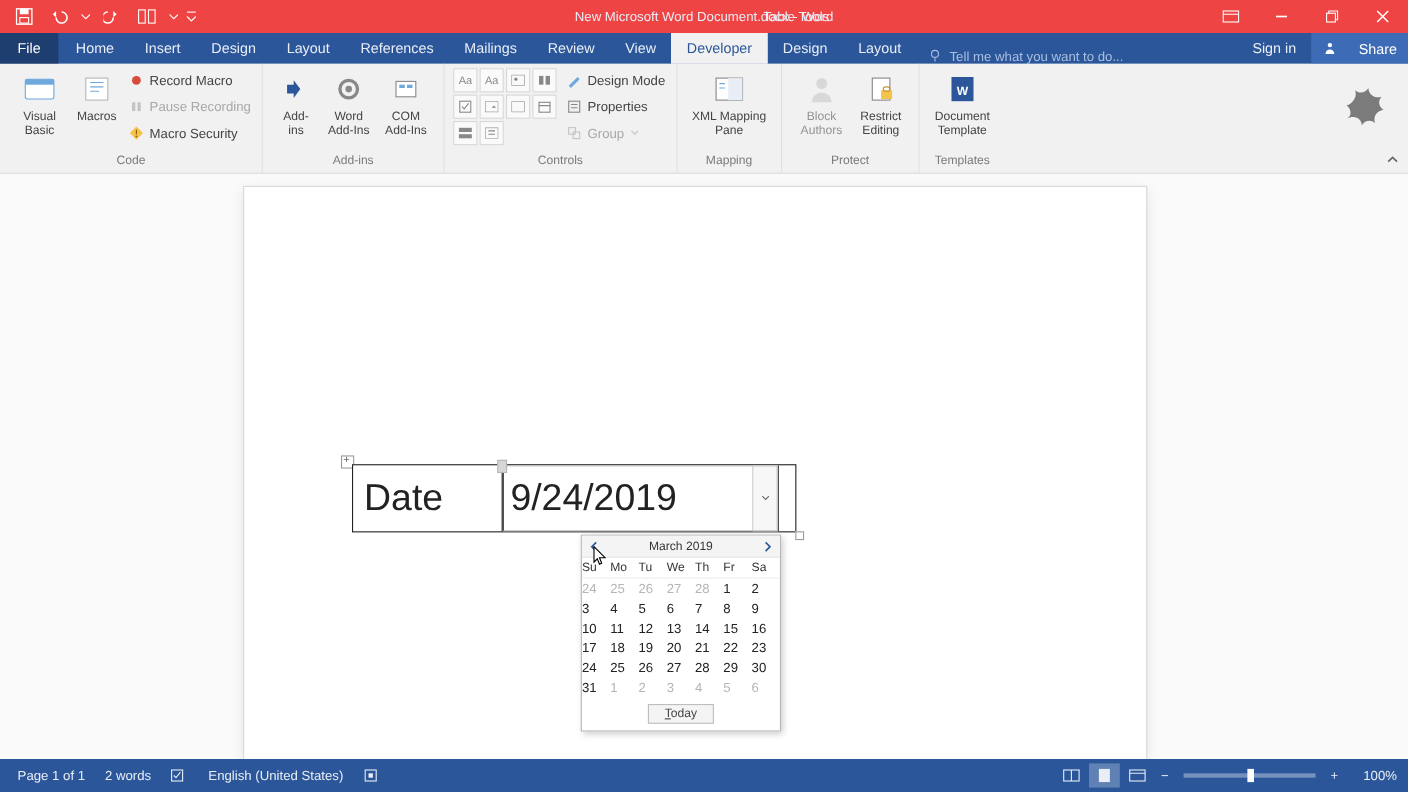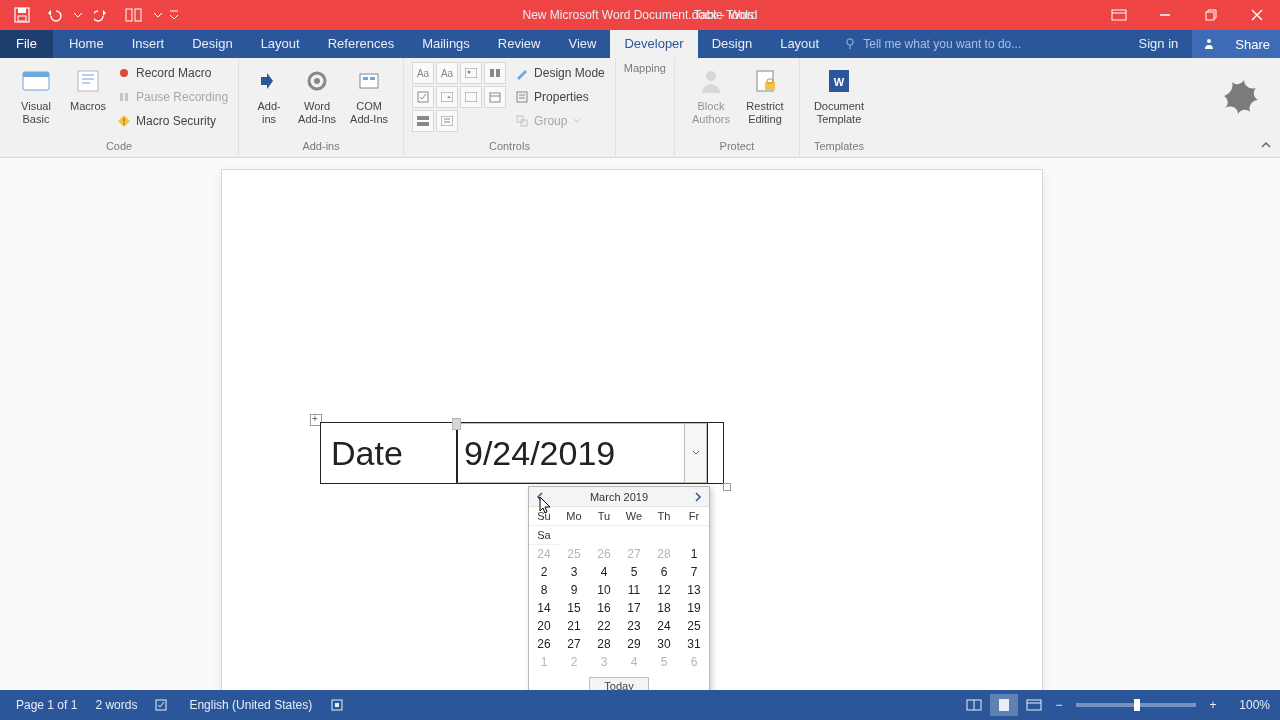--- a/index.html
+++ b/index.html
@@ -6,21 +6,21 @@
 *{box-sizing:border-box}
 .titlebar{height:30px;background:#ef4444;display:flex;align-items:flex-end;color:#fff;position:relative}
 .qat{display:flex;align-items:center;gap:0;padding-left:6px}
 .qat .qbtn{width:32px;height:30px;display:flex;align-items:center;justify-content:center;cursor:pointer}
 .qat svg{display:block}
 .qat .chev{width:16px}
 .title-center{position:absolute;left:50%;top:0;transform:translateX(-50%);height:30px;display:flex;align-items:center;font-size:12px;color:#e8edf6;white-space:nowrap}
 .tabletools{position:absolute;left:680px;top:0;height:30px;display:flex;align-items:center;padding:0 14px;font-size:12px;color:#e8edf6}
 .winbtns{margin-left:auto;display:flex}
 .winbtns .wbtn{width:46px;height:30px;display:flex;align-items:center;justify-content:center;cursor:pointer}
-.ribbon-tabs{height:28px;background:#2b579a;display:flex;color:#e8edf6;font-size:13px;position:relative}
+.ribbon-tabs{height:28px;background:#2b579a;display:flex;align-items:flex-end;color:#e8edf6;font-size:13px;position:relative}
 .rtab{padding:0 14px;height:28px;line-height:28px;cursor:pointer}
 .rtab.file{background:#1e3e70;color:#fff;padding:0 16px;margin-right:2px}
 .rtab.active{background:#f1f1f1;color:#2b579a}
 .tellme{display:flex;align-items:center;gap:6px;color:#a8bfe2;margin-left:10px;font-size:12px}
 .signin-share{margin-left:auto;display:flex;align-items:center;height:28px}
 .signin{padding:0 14px;height:28px;line-height:28px;cursor:pointer;color:#e8edf6}
 .sharebtn{height:28px;display:flex;align-items:center;gap:19px;padding:0 10px;background:#3e6bb5;color:#fff;cursor:pointer}
 .ribbon{height:100px;background:#f1f1f1;border-bottom:1px solid #d6d6d6;display:flex;position:relative}
 .group{border-right:1px solid #e1e1e1;padding:4px 8px 2px;display:flex;flex-direction:column;height:100px}
 .group-body{flex:1;display:flex;align-items:flex-start}
@@ -44,21 +44,21 @@
 .ccwrap{position:relative;display:flex}
 .cc-tab{position:absolute;left:-5px;top:-5px;width:9px;height:12px;background:#d6d6d6;border:1px solid #b7b7b7}
 .cell2{width:228px;height:60px;display:flex;align-items:center;padding-left:6px;font-size:34px;color:#222;border:1px solid #bdbdbd;border-left:1.5px solid #222}
 .cc-drop{width:22px;height:60px;border:1px solid #bdbdbd;border-left:none;display:flex;align-items:center;justify-content:center;cursor:pointer;background:#f7f7f7}
 .cell3{width:16px;height:60px;border-left:1.5px solid #222}
 .tbl-resize{position:absolute;right:-8px;bottom:-8px;width:8px;height:8px;border:1px solid #9a9a9a;background:#fff}
 .calendar{position:absolute;left:528px;top:328px;width:182px;background:#fff;border:1px solid #b7b7b7;box-shadow:2px 2px 6px rgba(0,0,0,.2);font-size:11px}
 .cal-head{height:20px;display:flex;align-items:center;justify-content:space-between;padding:0 4px;background:#f4f4f4;border-bottom:1px solid #e3e3e3}
 .cal-nav{width:14px;height:14px;display:flex;align-items:center;justify-content:center;cursor:pointer;color:#2b579a}
 .cal-title{font-size:11px;color:#333}
-.cal-grid{display:grid;grid-template-columns:repeat(6,1fr);text-align:center}
+.cal-grid{display:grid;grid-template-columns:repeat(7,1fr);text-align:left}
 .cal-dow{font-size:11px;color:#333;padding:3px 0;border-bottom:1px solid #eee}
 .cal-day{padding:2px 0;font-size:12px;color:#222;cursor:pointer}
 .cal-day.other{color:#b5b5b5}
 .cal-today-row{padding:6px 0;text-align:center}
 .cal-today{display:inline-block;border:1px solid #bdbdbd;padding:2px 14px;font-size:11px;background:#f4f4f4;cursor:pointer}
 .cursor-arrow{position:absolute;left:539px;top:338px;pointer-events:none}
 .statusbar{height:30px;background:#2b579a;color:#e8edf6;display:flex;align-items:center;font-size:12px;position:relative}
 .sb-left{display:flex;align-items:center;gap:18px;padding-left:16px}
 .sb-right{margin-left:auto;display:flex;align-items:center;gap:2px;padding-right:10px}
 .viewbtn{width:28px;height:22px;display:flex;align-items:center;justify-content:center;cursor:pointer}
@@ -342,20 +342,33 @@
             <svg width="8" height="8" style="margin-left:2px">
               <path d="M1 2l3 3 3-3" fill="none" stroke="#c4c4c4"></path>
             </svg>
           </div>
       </div>
     </div>
     <div class="group-label">Controls</div>
   </div>
 
   <div class="group">
+    <div class="group-body">
+      <div class="bigbtn" style="width:78px">
+        <div class="icn">
+            <svg width="30" height="28">
+              <rect x="3" y="4" width="24" height="20" fill="#fff" stroke="#888"></rect>
+              <rect x="14" y="4" width="13" height="20" fill="#e8edf6"></rect>
+              <line x1="6" y1="9" x2="11" y2="9" stroke="#6fa8dc"></line>
+              <line x1="6" y1="13" x2="11" y2="13" stroke="#6fa8dc"></line>
+            </svg>
+          </div>
+        <div class="lbl">XML Mapping<br>Pane</div>
+      </div>
+    </div>
     <div class="group-label">Mapping</div>
   </div>
 
   <div class="group">
     <div class="group-body">
       <div class="bigbtn" style="width:56px;opacity:.55;cursor:default">
         <div class="icn">
             <svg width="28" height="28">
               <circle cx="14" cy="9" r="5" fill="#c4c4c4"></circle>
               <path d="M5 26a9 9 0 0 1 18 0" fill="#c4c4c4"></path>

